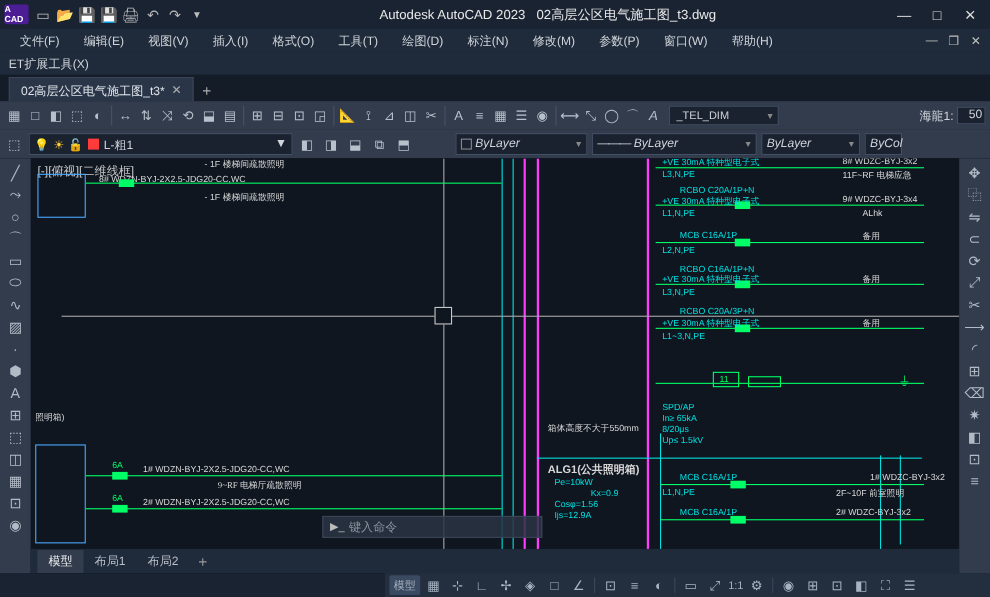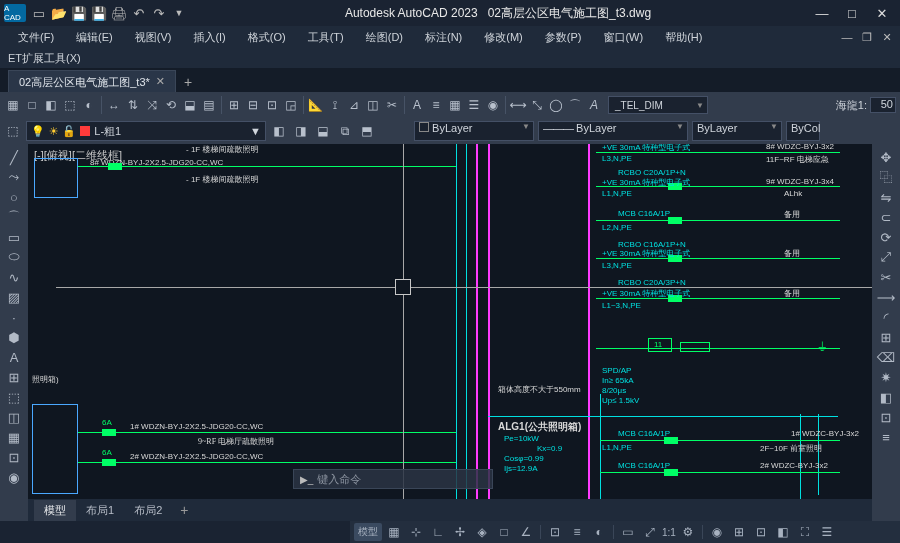--- a/index.html
+++ b/index.html
@@ -1,18 +1,18 @@
 <!DOCTYPE html>
 <html><head>
 <meta charset="utf-8">
 <style>
   * { margin: 0; padding: 0; box-sizing: border-box; }
   body { width: 900px; height: 543px; background: #1a2332; font-family: "Microsoft YaHei", sans-serif; font-size: 11px; color: #ccc; overflow: hidden; position: relative; }
   .titlebar { height: 26px; background: #1a2332; display: flex; align-items: center; padding: 0 4px; color: #fff; }
-  .titlebar .logo { width: 22px; height: 18px; background: #0369a1; color: #fff; font-size: 8px; font-weight: normal; display: flex; align-items: center; justify-content: center; margin-right: 4px; border-radius: 2px;}
+  .titlebar .logo { width: 22px; height: 18px; background: #4c1d95; color: #fff; font-size: 8px; font-weight: bold; display: flex; align-items: center; justify-content: center; margin-right: 4px; border-radius: 2px;}
   .titlebar .qat { display: flex; gap: 2px; }
   .titlebar .qat .ic { width: 18px; height: 18px; display: flex; align-items: center; justify-content: center; color: #bbb; font-size: 13px; }
   .titlebar .title-center { flex: 1; text-align: center; font-size: 12px; color: #e8e8e8; white-space: nowrap; }
   .titlebar .winctl { display: flex; gap: 2px; }
   .titlebar .winctl .ic { width: 28px; height: 20px; display: flex; align-items: center; justify-content: center; color: #ddd; font-size: 13px; }
   .menubar { height: 22px; background: #1f2a3a; display: flex; align-items: center; padding-left: 8px; gap: 2px; position: relative; }
   .menubar .mi { padding: 0 10px; color: #cfd4da; font-size: 11px; height: 100%; display: flex; align-items: center; }
   .menubar .mdi { position: absolute; right: 4px; display: flex; gap: 2px; }
   .menubar .mdi .ic { width: 18px; height: 16px; display:flex;align-items:center;justify-content:center;font-size:11px;color:#bbb;}
   .menubar2 { height: 20px; background: #1f2a3a; padding-left: 8px; display:flex; align-items:center; color:#cfd4da; font-size:11px;}
@@ -27,21 +27,21 @@
   .ribbon .dd.tel { width: 100px; margin-left: 4px; }
   .ribbon .dd .arrow { position:absolute; right:3px; font-size:8px; color:#888;}
   .ribbon .scale { color:#d0d5dc; font-size:11px; margin-left:6px; display:flex; align-items:center; gap:3px;}
   .ribbon .scale-in { width: 26px; height:16px; background:#1a222f; border:1px solid #445066; color:#d0d5dc; text-align:right; padding-right:2px;}
   .propbar { height: 26px; background: #323c4c; display: flex; align-items: center; padding: 0 4px; gap: 4px; }
   .propbar .ic { width: 18px; height: 18px; display: flex; align-items: center; justify-content: center; color: #b8c0cc; font-size: 12px; }
   .propbar .layerbox {display:flex; align-items:center;}
   .propbar .colorlayer { width: 240px; height: 20px; background: #1a222f; border: 1px solid #445066; display: flex; align-items: center; padding: 0 4px; gap: 4px; font-size: 11px; color:#d0d5dc; position:relative;}
   .propbar .colorlayer .sw { width: 10px; height: 10px; background: #ff3b3b; }
   .propbar .colorlayer .bulb { color:#ffcc33; font-size:11px;}
-  .propbar .dd2 { height: 20px; background: #1a222f; border: 1px solid #445066; color: #d0d5dc; font-size: 11px; display: flex; padding: 0 4px;position:relative;}
+  .propbar .dd2 { height: 20px; background: #1a222f; border: 1px solid #445066; color: #d0d5dc; font-size: 11px; display: flex; align-items: center; padding: 0 4px;position:relative;font-style:italic;}
   .propbar .dd2 .arrow { position:absolute; right:3px; font-size:8px; color:#888;}
   .propbar .bylayer1 { width: 120px; }
   .propbar .bylayer1 .sw2 { width:10px; height:10px; border:1px solid #888;}
   .propbar .bylayer2 { width: 150px; }
   .propbar .bylayer3 { width: 90px; }
   .propbar .bylayer4 { width: 34px; }
   .workspace { position: relative; height: 377px; background: #0f1620; display:flex; }
   .lefttool { width: 28px; background: #323c4c; display: flex; flex-direction: column; align-items: center; padding-top: 4px; gap: 2px; }
   .lefttool .ic { width: 20px; height: 18px; display: flex; align-items: center; justify-content: center; color: #b2bac6; font-size: 13px; }
   .righttool { width: 28px; background: #323c4c; display: flex; flex-direction: column; align-items: center; padding-top: 4px; gap: 2px; position:absolute; right:0; top:0; height:100%;}
@@ -300,21 +300,21 @@
     <div class="ctxt" style="left:574px; top:222px;">SPD/AP</div>
     <div class="ctxt" style="left:574px; top:232px;">In≥ 65kA</div>
     <div class="ctxt" style="left:574px; top:242px;">8/20μs</div>
     <div class="ctxt" style="left:574px; top:252px;">Up≤ 1.5kV</div>
 
     <div class="wtxt" style="left:470px; top:240px;">箱体高度不大于550mm</div>
     <div class="grnh" style="left:460px; top:272px; width:350px; background:#00e0e0;"></div>
     <div class="wtxt" style="left:470px; top:276px; font-size:10px; font-weight:bold;">ALG1(公共照明箱)</div>
     <div class="ctxt" style="left:476px; top:290px;">Pe=10kW</div>
     <div class="ctxt" style="left:476px; top:300px;margin-left:33px;">Kx=0.9</div>
-    <div class="ctxt" style="left:476px; top:310px;">Cosφ=0.99</div>
+    <div class="ctxt" style="left:476px; top:310px;">Cosφ=1.56</div>
     <div class="ctxt" style="left:476px; top:320px;">Ijs=12.9A</div>
 
     <div class="grnh" style="left:572px; top:296px; width:240px;"></div>
     <div class="grnfill" style="left:636px; top:293px; width:14px; height:7px;"></div>
     <div class="ctxt" style="left:590px; top:285px;">MCB C16A/1P</div>
     <div class="wtxt" style="left:732px; top:285px;margin-left:31px;">1# WDZC-BYJ-3x2</div>
     <div class="ctxt" style="left:574px; top:299px;">L1,N,PE</div>
     <div class="wtxt" style="left:732px; top:299px;">2F~10F 前室照明</div>
 
     <div class="grnh" style="left:572px; top:328px; width:240px;"></div>

